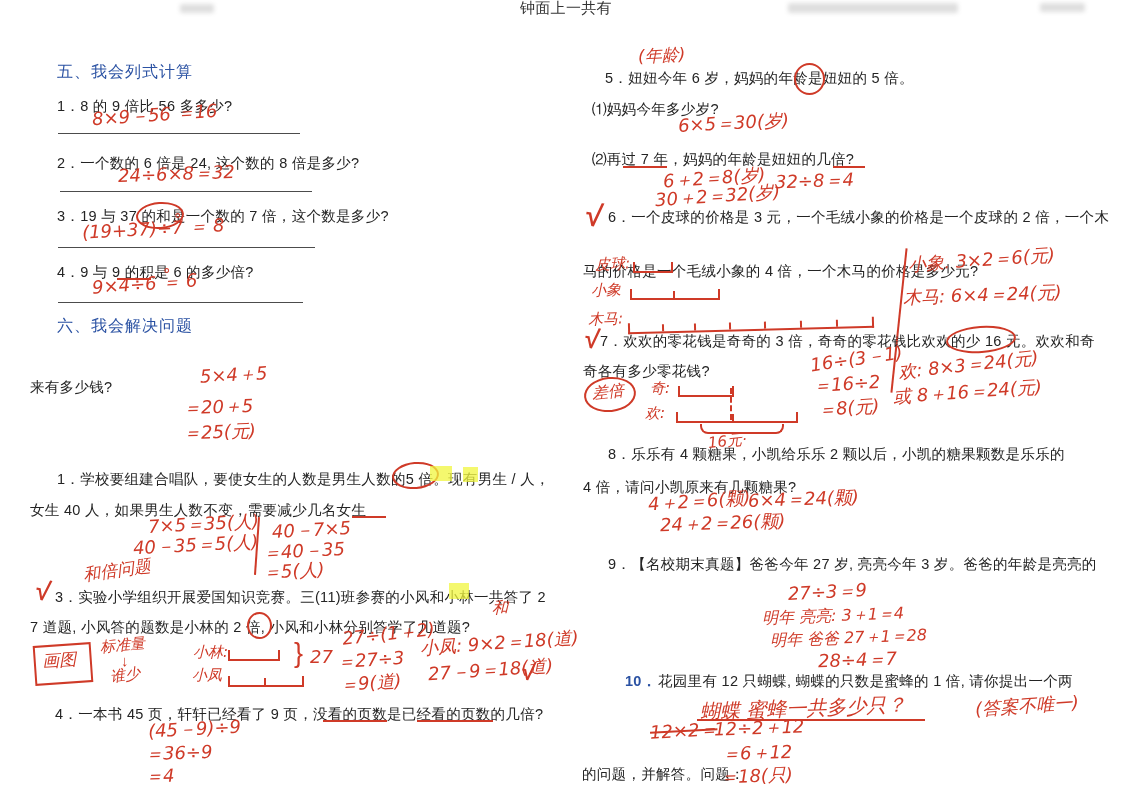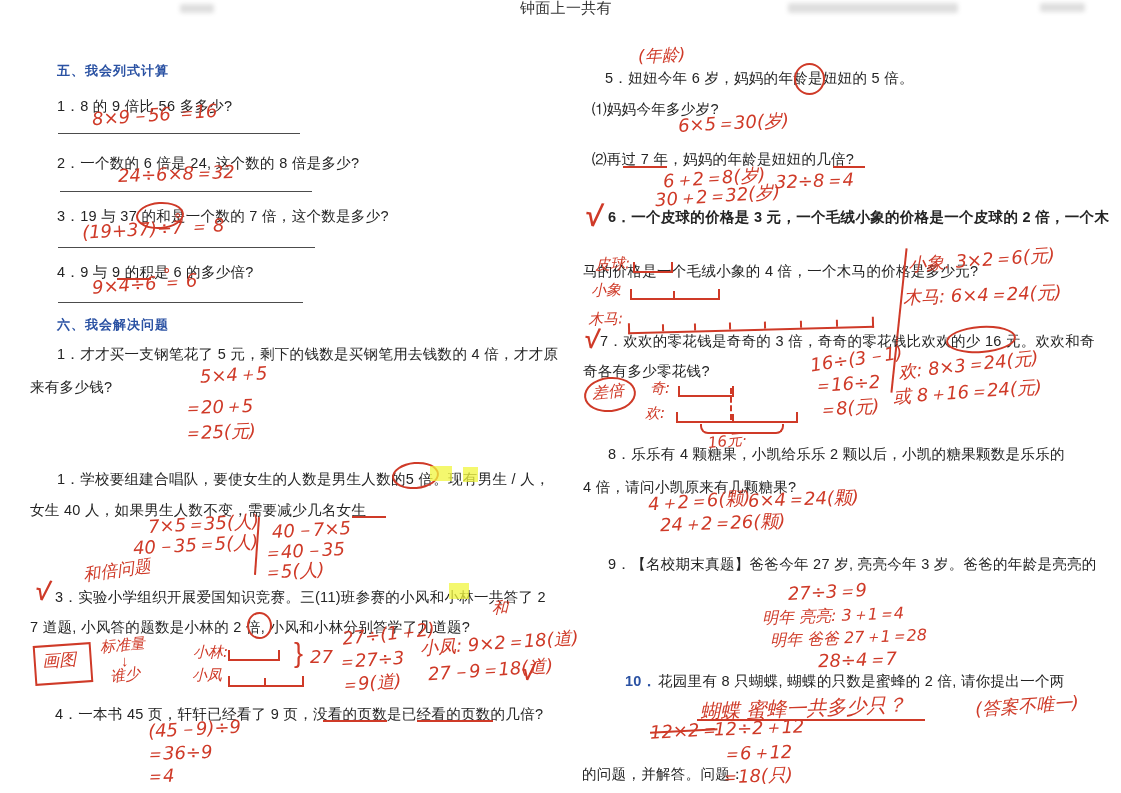--- a/index.html
+++ b/index.html
@@ -5,21 +5,21 @@
   :root{
     --blue:#2b52a3;
     --red:#cf3a28;
     --ink:#242424;
     --hl:#f0f53e;
   }
   html,body{margin:0;padding:0;background:#ffffff;}
   #page{position:relative;width:1121px;height:793px;background:#fff;overflow:hidden;
         font-family:"Liberation Sans","DejaVu Sans",sans-serif;}
   .pt{position:absolute;font-size:14.5px;line-height:1.45;color:var(--ink);white-space:nowrap;letter-spacing:.3px;}
-  .hd{position:absolute;font-size:13px;font-weight:bold;color:var(--blue);white-space:nowrap;letter-spacing:1px;}
+  .hd{position:absolute;font-size:16px;font-weight:normal;color:var(--blue);white-space:nowrap;letter-spacing:1px;}
   .hw{position:absolute;color:var(--red);font-size:18px;white-space:nowrap;
       font-family:"DejaVu Sans",sans-serif;font-style:italic;}
   .hw.sm{font-size:15px;}
   .hw.lg{font-size:20px;}
   .ansline{position:absolute;border-bottom:1.5px solid #4c4c4c;height:0;}
   .ellipse{position:absolute;border:2px solid var(--red);border-radius:50%;background:transparent;}
   .hl{position:absolute;background:var(--hl);opacity:.75;}
   .rline{position:absolute;background:var(--red);height:2px;}
   .bar{position:absolute;height:9px;border-left:2px solid var(--red);border-right:2px solid var(--red);border-bottom:2px solid var(--red);}
   .tick{position:absolute;width:2px;background:var(--red);}
@@ -59,21 +59,20 @@
   <div class="ansline" style="left:58px;top:247px;width:257px;"></div>
 
   <div class="pt" style="left:57px;top:262px;">4．9 与 9 的积是 6 的多少倍?</div>
   <div class="rline" style="left:117px;top:278px;width:34px;"></div>
   <div class="hw" style="left:92px;top:272px;transform:rotate(-4deg);">9×4÷6 ＝ 6</div>
   <div class="hw sm" style="left:163px;top:266px;">°</div>
   <div class="ansline" style="left:58px;top:302px;width:245px;"></div>
 
   <div class="hd" style="left:57px;top:316px;">六、我会解决问题</div>
 
-  <div class="pt" style="left:57px;top:344px;">1．才才买一支钢笔花了 5 元，剩下的钱数是买钢笔用去钱数的 4 倍，才才原</div>
   <div class="pt" style="left:30px;top:377px;">来有多少钱?</div>
   <div class="hw" style="left:200px;top:363px;transform:rotate(-3deg);">5×4＋5</div>
   <div class="hw" style="left:183px;top:395px;transform:rotate(-2deg);">＝20＋5</div>
   <div class="hw" style="left:183px;top:420px;transform:rotate(-2deg);">＝25(元)</div>
 
   <div class="pt" style="left:57px;top:469px;">1．学校要组建合唱队，要使女生的人数是男生人数的5 倍。现有男生 / 人，</div>
   <div class="ellipse" style="left:392px;top:462px;width:43px;height:23px;transform:rotate(-5deg);"></div>
   <div class="hl" style="left:430px;top:466px;width:22px;height:15px;"></div>
   <div class="hl" style="left:463px;top:467px;width:15px;height:15px;"></div>
   <div class="pt" style="left:30px;top:500px;">女生 40 人，如果男生人数不变，需要减少几名女生</div>
@@ -125,21 +124,21 @@
   <div class="pt" style="left:592px;top:99px;">⑴妈妈今年多少岁?</div>
   <div class="hw" style="left:678px;top:111px;transform:rotate(-3deg);">6×5＝30(岁)</div>
   <div class="pt" style="left:592px;top:149px;">⑵再过 7 年，妈妈的年龄是妞妞的几倍?</div>
   <div class="rline" style="left:623px;top:166px;width:44px;"></div>
   <div class="rline" style="left:833px;top:166px;width:32px;"></div>
   <div class="hw" style="left:663px;top:166px;transform:rotate(-4deg);">6＋2＝8(岁)</div>
   <div class="hw" style="left:775px;top:169px;transform:rotate(-2deg);">32÷8＝4</div>
   <div class="hw" style="left:655px;top:184px;transform:rotate(-4deg);">30＋2＝32(岁)</div>
 
   <div class="check" style="left:586px;top:199px;font-size:30px;transform:rotate(8deg);">√</div>
-  <div class="pt" style="left:608px;top:207px;font-weight:bold;">6．一个皮球的价格是 3 元，一个毛绒小象的价格是一个皮球的 2 倍，一个木</div>
+  <div class="pt" style="left:608px;top:207px;">6．一个皮球的价格是 3 元，一个毛绒小象的价格是一个皮球的 2 倍，一个木</div>
   <div class="pt" style="left:583px;top:237px;margin-top:24px;">马的价格是一个毛绒小象的 4 倍，一个木马的价格是多少元?</div>
   <div class="hw sm" style="left:595px;top:255px;transform:rotate(-2deg);">皮球:</div>
   <div class="bar" style="left:633px;top:262px;width:36px;"></div>
   <div class="hw sm" style="left:591px;top:281px;transform:rotate(-2deg);">小象</div>
   <div class="bar" style="left:630px;top:289px;width:86px;">
     <div class="tick" style="left:41px;top:2px;height:7px;"></div>
   </div>
   <div class="hw sm" style="left:588px;top:310px;transform:rotate(-2deg);">木马:</div>
   <div class="bar" style="left:628px;top:320px;width:242px;transform:rotate(-1.5deg);">
     <div class="tick" style="left:32px;top:2px;height:7px;"></div>
@@ -180,21 +179,21 @@
   <div class="hw" style="left:748px;top:487px;transform:rotate(-2deg);">6×4＝24(颗)</div>
   <div class="hw" style="left:660px;top:511px;transform:rotate(-2deg);">24＋2＝26(颗)</div>
 
   <div class="pt" style="left:608px;top:554px;">9．【名校期末真题】爸爸今年 27 岁, 亮亮今年 3 岁。爸爸的年龄是亮亮的</div>
   <div class="hw" style="left:788px;top:580px;transform:rotate(-3deg);">27÷3＝9</div>
   <div class="hw sm" style="left:762px;top:606px;transform:rotate(-2deg);font-size:16px;">明年 亮亮: 3＋1＝4</div>
   <div class="hw sm" style="left:770px;top:628px;transform:rotate(-2deg);font-size:16px;">明年 爸爸 27＋1＝28</div>
   <div class="hw" style="left:818px;top:648px;transform:rotate(-2deg);">28÷4＝7</div>
 
   <div class="pt blue" style="left:625px;top:671px;">10．</div>
-  <div class="pt" style="left:658px;top:671px;">花园里有 8 只蝴蝶, 蝴蝶的只数是蜜蜂的 2 倍, 请你提出一个两</div>
+  <div class="pt" style="left:658px;top:671px;">花园里有 12 只蝴蝶, 蝴蝶的只数是蜜蜂的 1 倍, 请你提出一个两</div>
   <div class="pt" style="left:582px;top:744px;margin-top:20px;">的问题，并解答。问题：</div>
   <div class="hw lg" style="left:700px;top:695px;transform:rotate(-2deg);">蝴蝶 蜜蜂一共多少只？</div>
   <div class="rline" style="left:697px;top:719px;width:228px;"></div>
   <div class="hw" style="left:975px;top:694px;transform:rotate(-4deg);">(答案不唯一)</div>
   <div class="hw strike" style="left:650px;top:719px;transform:rotate(-3deg);">12×2＝</div>
   <div class="hw" style="left:714px;top:716px;transform:rotate(-2deg);">12÷2＋12</div>
   <div class="hw" style="left:722px;top:741px;transform:rotate(-2deg);">＝6＋12</div>
   <div class="hw" style="left:720px;top:764px;transform:rotate(-2deg);">＝18(只)</div>
 
 </div>

